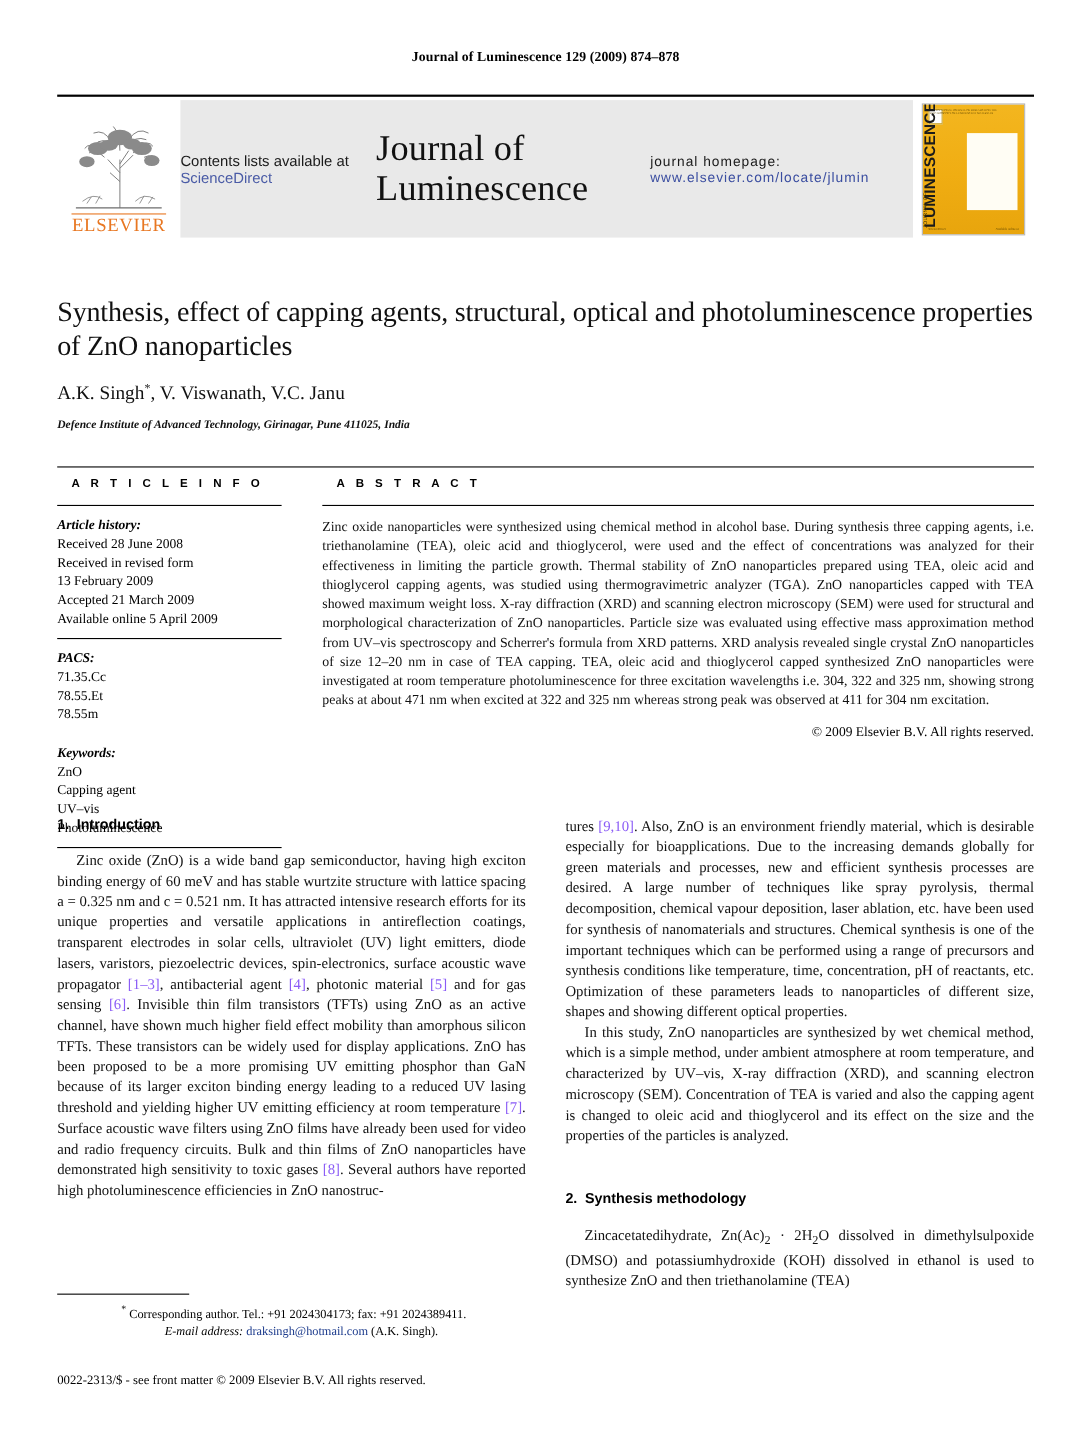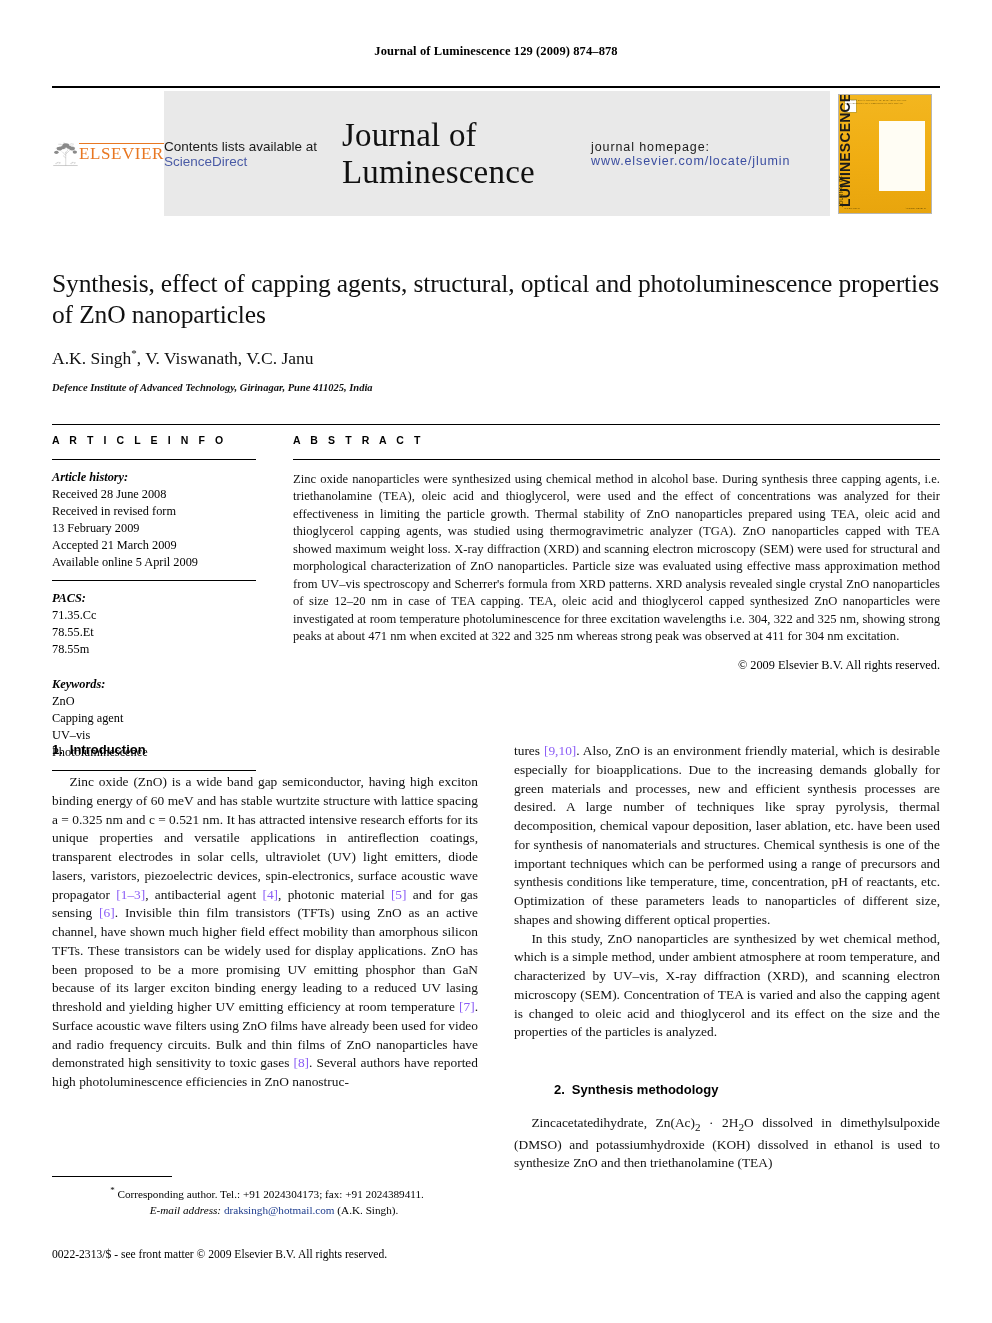--- a/index.html
+++ b/index.html
@@ -46,21 +46,21 @@
     display: flex;
     align-items: stretch;
     height: 128px;
     padding-top: 3px;
     box-sizing: border-box;
   }
   .elsevier-logo {
     width: 112px;
     flex: 0 0 112px;
     display: flex;
-    flex-direction: row;
+    flex-direction: column;
     align-items: center;
     justify-content: flex-end;
     padding-bottom: 2px;
     box-sizing: border-box;
   }
   .tree-svg { display:block; }
   .elsevier-word {
     font-family: "Liberation Serif", serif;
     font-size: 17px;
     letter-spacing: 0.6px;
@@ -227,20 +227,21 @@
     padding-top: 9px;
     padding-left: 13px;
     box-sizing: border-box;
   }
   .sect-label {
     font-family: "Liberation Sans", sans-serif;
     font-weight: bold;
     font-size: 10.5px;
     letter-spacing: 3.6px;
     color: #000;
+    margin-left: 13px;
   }
   .hr-thin {
     border: 0;
     border-top: 1px solid #000;
     margin: 13px 0 0 0;
   }
   .info-group {
     font-family: "Liberation Serif", serif;
     font-size: 12.3px;
     line-height: 1.38;
@@ -295,21 +296,21 @@
     font-family: "Liberation Serif", serif;
     font-size: 13.4px;
     line-height: 1.40;
     text-align: justify;
     margin: 0;
     color: #111;
     hyphens: none;
   }
   .para + .para { text-indent: 1.3em; }
   .ref { color: #8b5cf6; }
-  .sec-head.second { margin-top: 40px; margin-bottom: 17px; margin-left: 40px; }
+  .sec-head.second { margin-top: 40px; margin-bottom: 17px; }
 
   
   .footnote-area {
     position: absolute;
     left: 52px;
     top: 1176px;
     width: 426px;
   }
   .fn-rule {
     border: 0;

